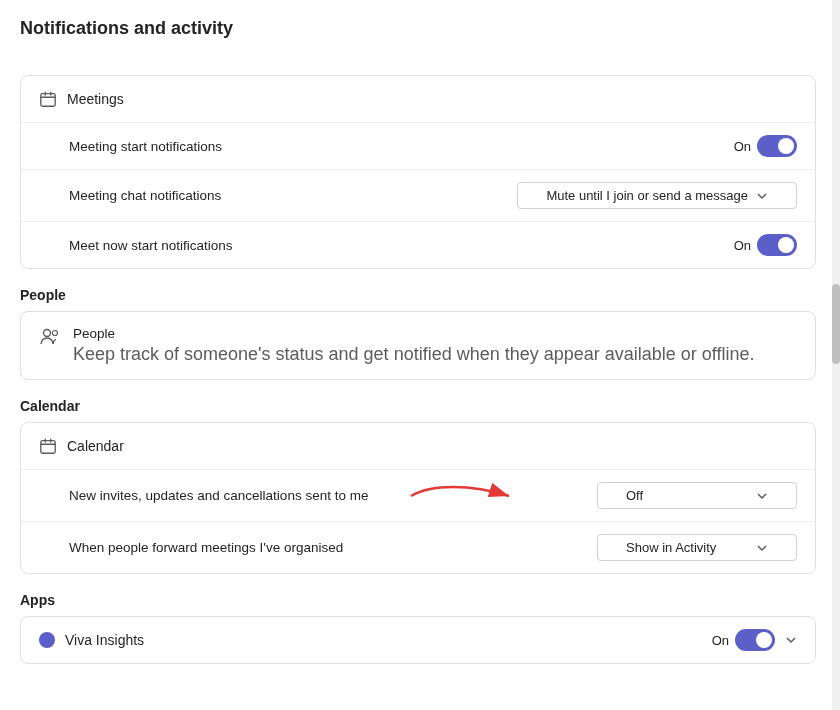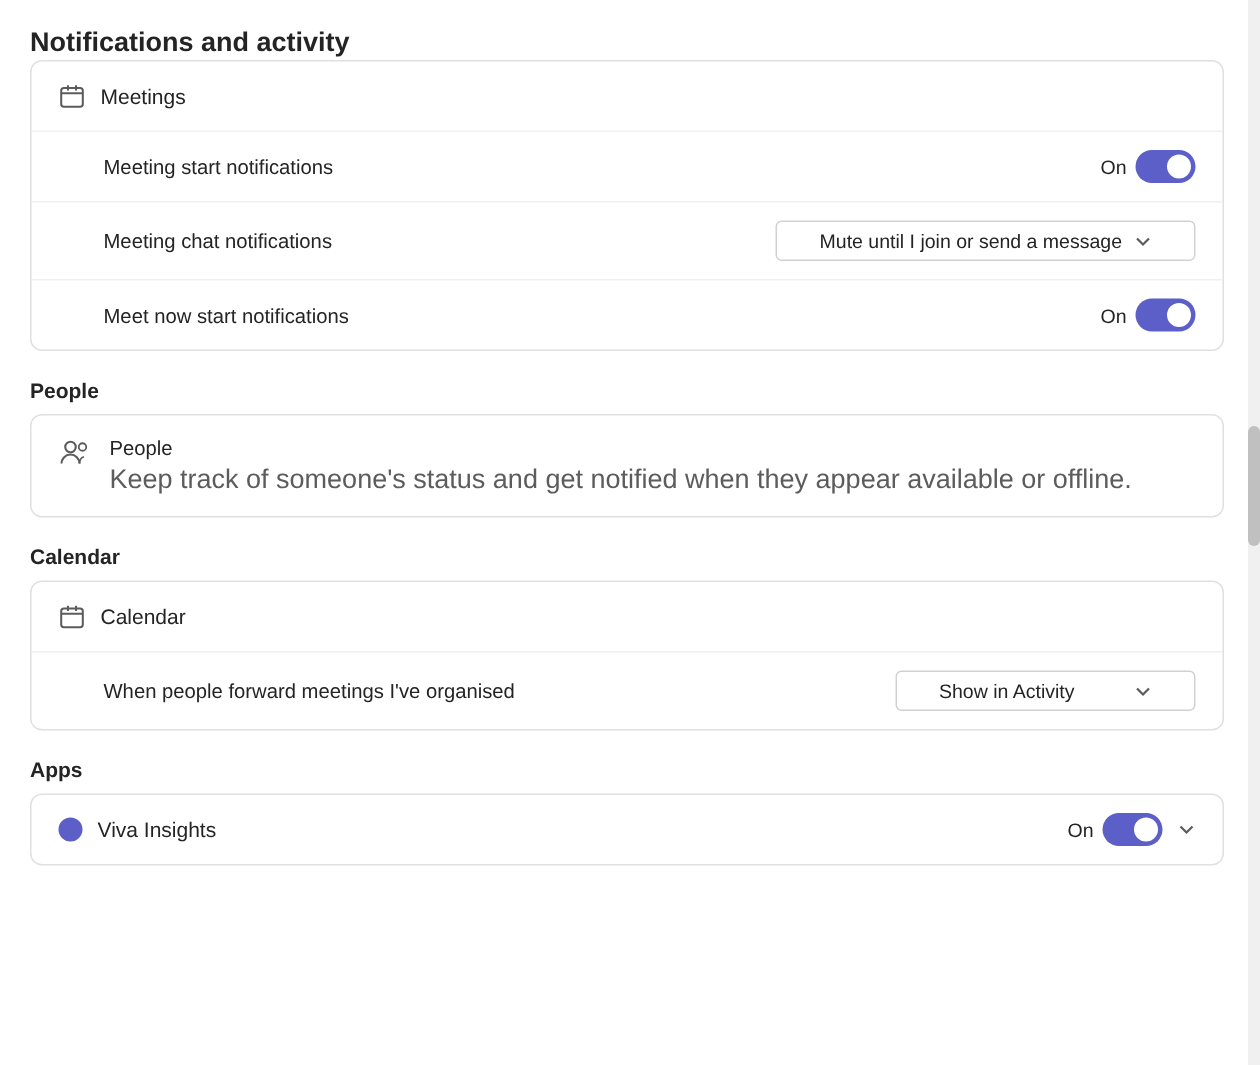--- a/index.html
+++ b/index.html
@@ -15,21 +15,21 @@
 
     .page-container {
       padding: 18px 24px 18px 20px;
       max-width: 840px;
     }
 
     .page-title {
       font-size: 18px;
       font-weight: 600;
       color: #242424;
-      margin-bottom: 1px;
+      margin-bottom: 36px;
     }
 
     
     .card {
       border: 1px solid #e0e0e0;
       border-radius: 8px;
       background: #fff;
       margin-bottom: 6px;
       overflow: hidden;
     }
@@ -310,20 +310,38 @@
 
       <svg width="18" height="18" viewBox="0 0 20 20" fill="none">
         <rect x="2" y="4" width="16" height="14" rx="2" stroke="#5c5c5c" stroke-width="1.5" fill="none"></rect>
         <line x1="2" y1="8" x2="18" y2="8" stroke="#5c5c5c" stroke-width="1.5"></line>
         <line x1="7" y1="2" x2="7" y2="6" stroke="#5c5c5c" stroke-width="1.5"></line>
         <line x1="13" y1="2" x2="13" y2="6" stroke="#5c5c5c" stroke-width="1.5"></line>
       </svg>
       <span>Calendar</span>
     </div>
 
+    <div class="card-row" style="position:relative;">
+      <span class="card-row-label">New invites, updates and cancellations sent to me</span>
+
+      <svg style="position:absolute; left:380px; top:50%; transform:translateY(-50%); pointer-events:none;" width="120" height="36" viewBox="0 0 120 36">
+        <defs>
+          <marker id="arrowhead" markerWidth="8" markerHeight="6" refX="8" refY="3" orient="auto">
+            <polygon points="0 0, 8 3, 0 6" fill="#e53935"></polygon>
+          </marker>
+        </defs>
+        <path d="M10,18 C30,6 70,6 108,18" stroke="#e53935" stroke-width="2.5" fill="none" marker-end="url(#arrowhead)"></path>
+      </svg>
+      <div class="dropdown">
+        <span>Off</span>
+        <svg width="12" height="12" viewBox="0 0 12 12">
+          <polyline points="2,4 6,8 10,4" stroke="#5c5c5c" stroke-width="1.5" fill="none"></polyline>
+        </svg>
+      </div>
+    </div>
 
     <div class="card-row">
       <span class="card-row-label">When people forward meetings I've organised</span>
       <div class="dropdown">
         <span>Show in Activity</span>
         <svg width="12" height="12" viewBox="0 0 12 12">
           <polyline points="2,4 6,8 10,4" stroke="#5c5c5c" stroke-width="1.5" fill="none"></polyline>
         </svg>
       </div>
     </div>

